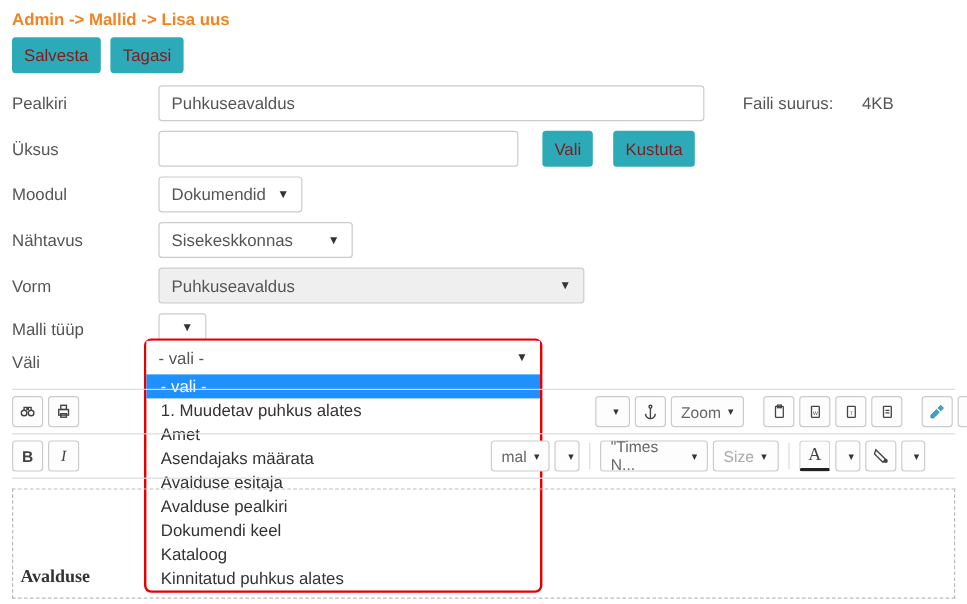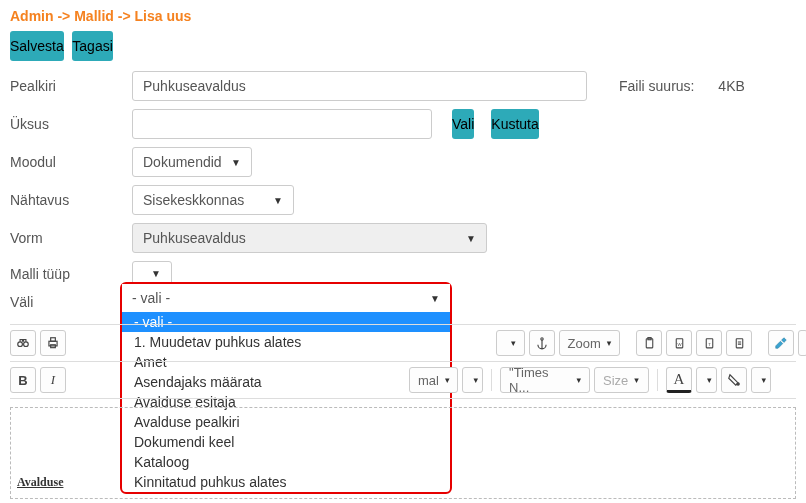--- a/index.html
+++ b/index.html
@@ -16,23 +16,23 @@
   .breadcrumb {
     color: #f58220;
     font-weight: bold;
     font-size: 14px;
   }
   .breadcrumb .sep { color: #f58220; }
   .btn-row { margin: 7px 0 10px 0; }
   .btn-teal {
     display: inline-block;
     background: #2daab8;
-    color: #000000;
+    color: #7f1d1d;
     border: none;
-    padding: 7px 0;
+    padding: 7px 10px;
     font-size: 14px;
     border-radius: 3px;
     margin-right: 5px;
     cursor: pointer;
   }
   .form-row {
     display: flex;
     align-items: center;
     margin: 8px 0;
     gap: 12px;
@@ -171,21 +171,21 @@
   .vsep { width:1px; height:22px; background:#ddd; margin:0 4px;}
   .doc-area {
     margin-top:8px;
     border:1px dashed #bbb;
     height:92px;
     padding:8px 6px;
     display:flex;
     flex-direction:column;
     justify-content:flex-end;
   }
-  .doc-label { font-weight:bold; font-family:"Times New Roman", Times, serif; font-size:12px;text-decoration:underline;}
+  .doc-label { font-weight:bold; font-family:"Times New Roman", Times, serif; font-size:15px;}
 </style>
 </head>
 <body>
 
 <div class="breadcrumb">
   <span>Admin</span><span class="sep"> -&gt; </span><span>Mallid</span><span class="sep"> -&gt; </span><span>Lisa uus</span>
 </div>
 
 <div class="btn-row">
   <button class="btn-teal">Salvesta</button>

